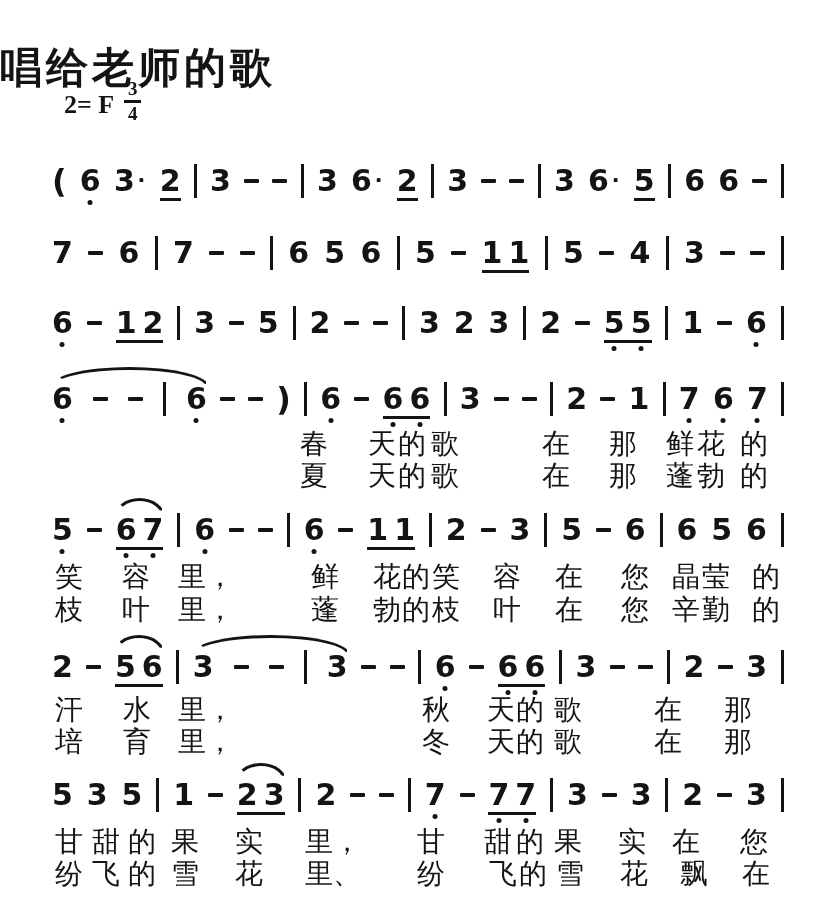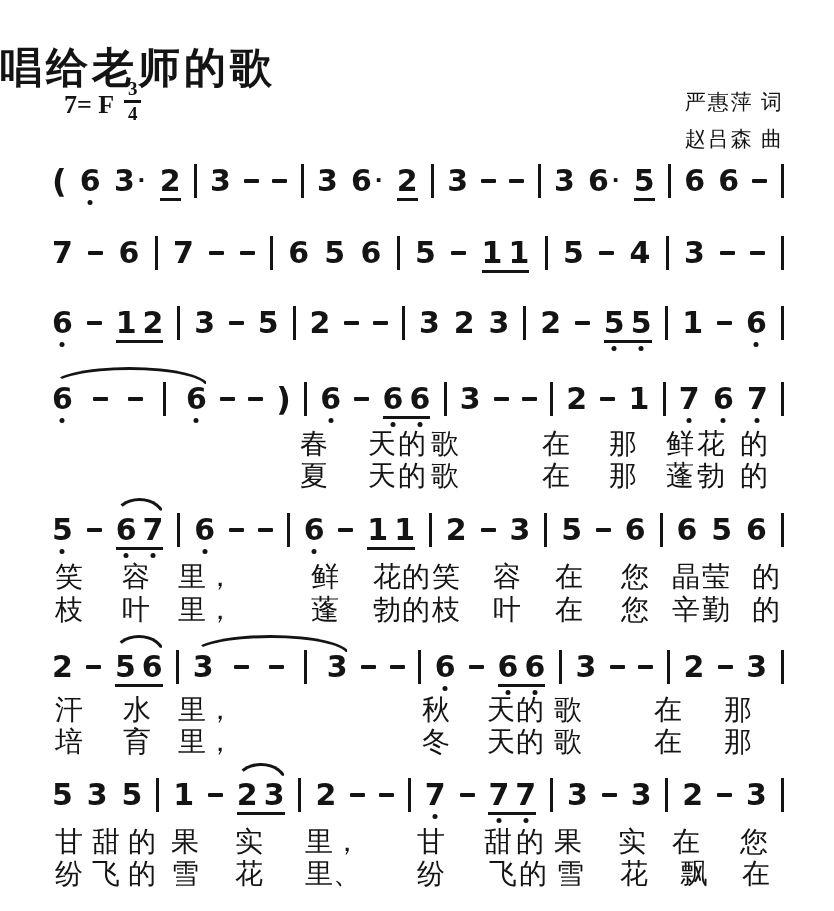--- a/index.html
+++ b/index.html
@@ -66,33 +66,29 @@
   }
 </style>
 </head>
 <body>
 
 <div class="page" style="--ink: #141414; background: rgb(255, 255, 255);">
 
   <div class="title">唱给老师的歌</div>
 
   <div class="keysig">
-    <span>7= F</span>
+    <span>2= F</span>
     <span class="frac">
       <span class="fd">3</span>
       <span class="fbar"></span>
       <span class="fd">4</span>
     </span>
   </div>
 
 
-  <div class="credits">
-    <div>严惠萍 词</div>
-    <div>赵吕森 曲</div>
-  </div>
 
   <div id="score">
       <div class="music-line" style="top: 166px;">
         <div class="paren">(</div>
         <div class="note ld">
           <span class="digit">6</span>
         </div>
         <div class="note">
           <span class="digit">3</span>
           <span class="dd">·</span>

